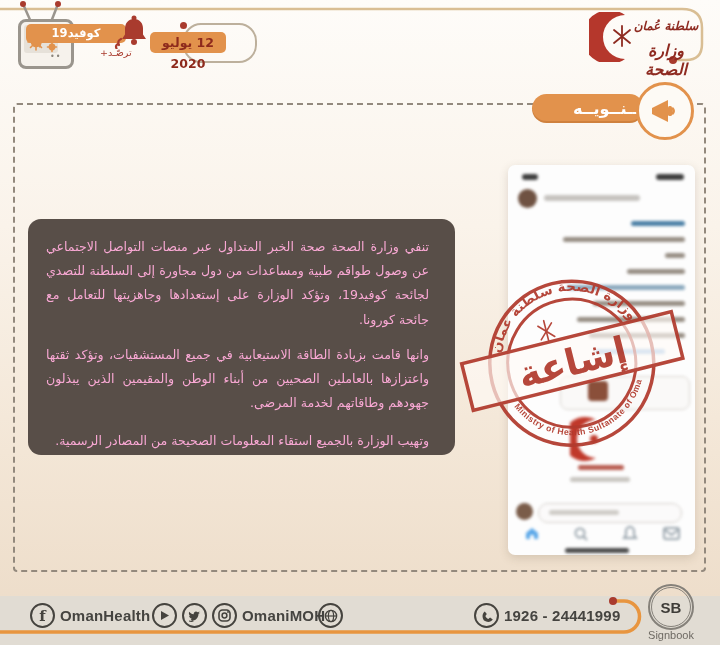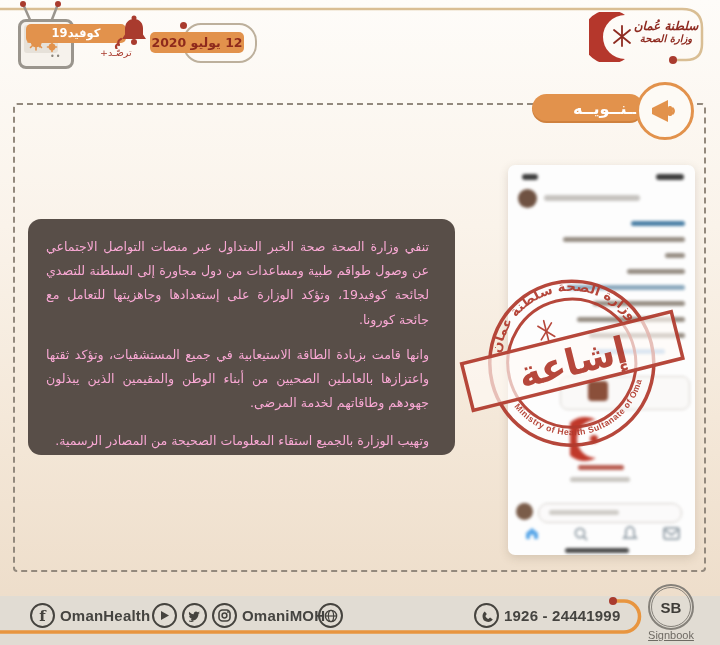--- a/index.html
+++ b/index.html
@@ -17,27 +17,27 @@
   .tv-dots{left:50px;top:55px;width:12px;height:4px;color:#8b867e;font-size:8px;line-height:4px;letter-spacing:1px;}
   .covid-bubble{left:26px;top:24px;min-width:60px;height:19px;background:#e2924c;border-radius:5px;
     color:#fff;font-size:11.5px;font-weight:bold;line-height:19px;text-align:center;padding:0 20px;direction:rtl;}
   .covid-bubble:after{content:"";position:absolute;left:8px;bottom:-5px;border-left:6px solid transparent;
     border-right:2px solid transparent;border-top:6px solid #e2924c;}
   .bell-label{left:100px;top:47px;width:58px;text-align:left;color:#a93b2e;font-size:9.5px;font-weight:normal;direction:rtl;}
 
   
   .date-outline{left:183px;top:23px;width:70px;height:36px;border:2px solid #bdb09c;border-radius:18px;}
   .date-dot{left:180px;top:22px;width:7px;height:7px;background:#a93b2e;border-radius:50%;}
-  .date-badge{left:150px;top:32px;width:94px;height:21px;background:#e2924c;border-radius:5px;
+  .date-badge{left:150px;top:32px;width:76px;height:21px;background:#e2924c;border-radius:5px;
     color:#8e2a1c;font-weight:bold;font-size:12.5px;line-height:21px;text-align:center;direction:rtl;}
 
   
   .moh-text{left:626px;top:19px;width:80px;text-align:center;color:#8e2a20;direction:rtl;font-style:italic;}
   .moh-text .l1{font-size:12px;font-weight:bold;}
-  .moh-text .l2{font-size:10px;font-weight:bold;margin-top:0;}
+  .moh-text .l2{font-size:16px;font-weight:bold;margin-top:8px;}
 
   
   .frame{left:13px;top:103px;width:689px;height:465px;border:2px dashed #93897d;border-radius:4px;}
 
   
   .notice-pill{left:532px;top:94px;width:112px;height:29px;background:#e2924c;border-radius:15px;
     color:#fff;font-size:16px;font-weight:bold;line-height:29px;text-align:right;direction:rtl;
     box-shadow:inset 0 -2px 0 rgba(150,80,20,.25);}
   .mega-circle{left:636px;top:82px;width:52px;height:52px;background:#fdfaf5;border:3px solid #e2924c;border-radius:50%;
     display:flex;align-items:center;justify-content:center;}
@@ -67,21 +67,21 @@
   #footline{left:0;top:585px;width:720px;height:60px;pointer-events:none;}
   .fgroup{display:flex;align-items:center;gap:5px;position:absolute;top:602px;height:27px;}
   .fcircle{width:25px;height:25px;border:2px solid #45433e;border-radius:50%;box-sizing:border-box;
     display:flex;align-items:center;justify-content:center;background:transparent;flex:0 0 auto;}
   .flabel{color:#454440;font-size:15px;font-weight:bold;font-family:"Liberation Sans","DejaVu Sans",sans-serif;letter-spacing:.2px;}
   .sb-logo{left:648px;top:584px;width:46px;height:46px;border:2px solid #85817a;border-radius:50%;
     display:flex;align-items:center;justify-content:center;box-sizing:border-box;}
   .sb-inner{width:38px;height:38px;border:1.5px solid #85817a;border-radius:50%;display:flex;align-items:center;justify-content:center;
     color:#3e3c38;font-weight:bold;font-size:15px;font-family:"Liberation Sans",sans-serif;}
   .sb-caption{left:638px;top:629px;width:66px;text-align:center;color:#6e6a63;font-size:11px;
-    font-family:"Liberation Sans",sans-serif;text-decoration:underline;}
+    font-family:"Liberation Sans",sans-serif;}
 </style>
 </head>
 <body>
 
 <div id="canvas">
 
   <svg id="topline" class="abs" viewBox="0 0 720 80">
     <path d="M0,9 H682 Q702,9 702,28 V44 Q702,60 686,60 H676" fill="none" stroke="#d9be94" stroke-width="2.5"></path>
     <circle cx="673" cy="60" r="4" fill="#a93b2e"></circle>
     <line x1="31" y1="22" x2="23" y2="4" stroke="#9a958d" stroke-width="2.5"></line>

